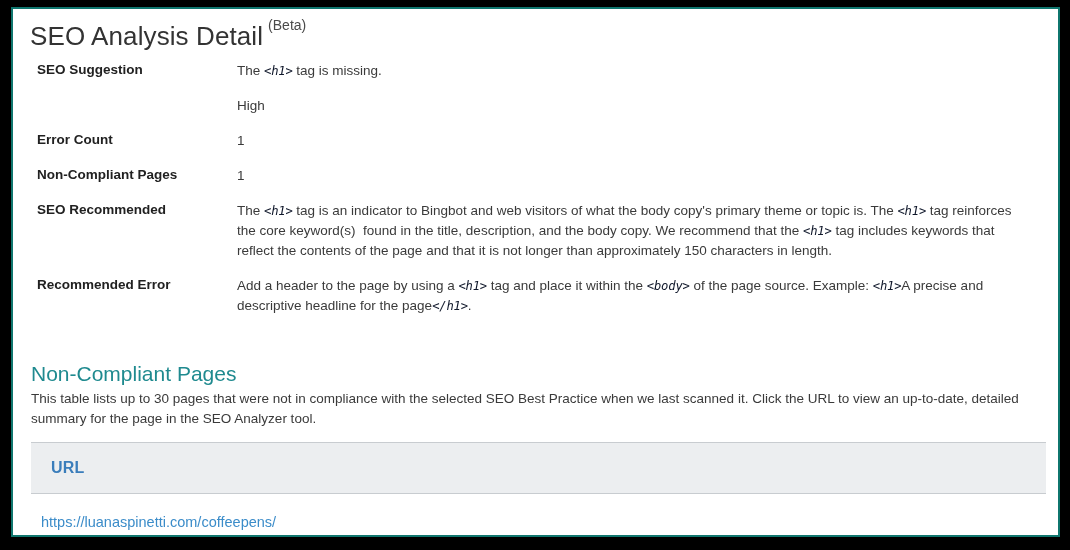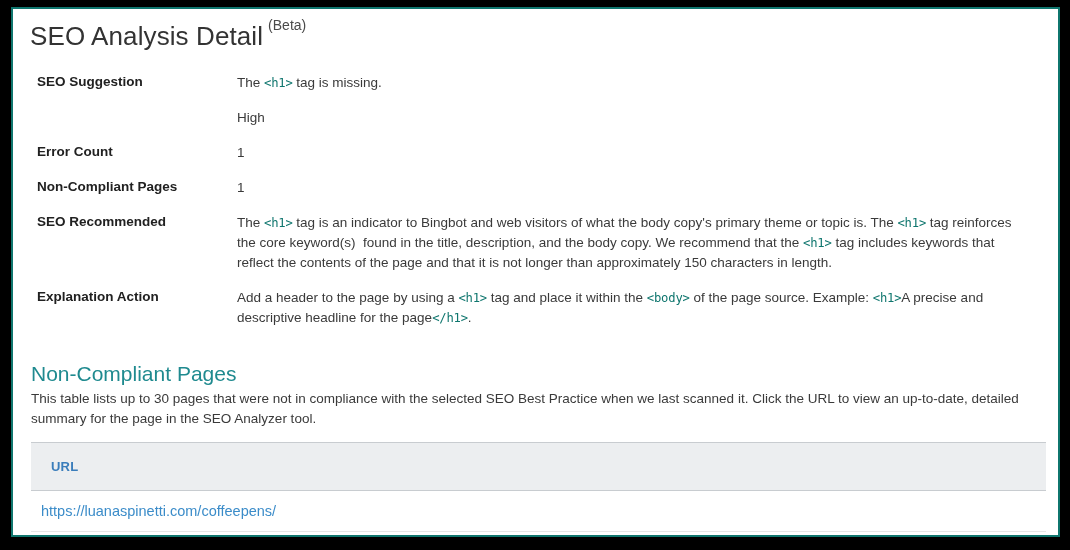--- a/index.html
+++ b/index.html
@@ -66,21 +66,21 @@
     vertical-align: top;
     position: relative;
     top: -4px;
     margin-left: 5px;
   }
 
   
   .dl {
     position: absolute;
     left: 0;
-    top: 64px;
+    top: 52px;
     width: 1041px;
   }
   .dl-row {
     position: relative;
     min-height: 35px;
   }
   .dl-term {
     position: absolute;
     left: 24px;
     top: 0;
@@ -93,22 +93,23 @@
   .dl-desc {
     margin-left: 224px;
     padding-right: 28px;
     font-size: 13.5px;
     color: #3a3a3a;
     line-height: 20px;
   }
   code.tagref {
     font-family: "DejaVu Sans Mono", "Liberation Mono", monospace;
     font-size: 12.2px;
-    color: #0f766e;
+    color: #0f172a;
     letter-spacing: -0.2px;
+    font-style: italic;
   }
 
   
   .section {
     position: absolute;
     left: 0;
     top: 352px;
     width: 1047px;
   }
   .section-heading {
@@ -137,29 +138,29 @@
     border-collapse: collapse;
     width: 100%;
     table-layout: fixed;
   }
   table.pages thead th {
     background: #eceef0;
     border-top: 1px solid #c8ccd0;
     border-bottom: 1px solid #c8ccd0;
     text-align: left;
     padding: 16px 0 16px 20px;
-    font-size: 13px;
+    font-size: 16px;
     font-weight: bold;
     color: #3a7dbb;
     letter-spacing: 0.2px;
     margin-top: 46px;
   }
   table.pages tbody td {
     border-bottom: 1px solid #e6e6e6;
-    padding: 12px 0 12px 10px;
+    padding: 20px 0 12px 10px;
     font-size: 14.5px;
   }
   a.url-link {
     color: #3b8cc9;
     text-decoration: none;
   }
 </style>
 </head>
 <body>
 
@@ -191,21 +192,21 @@
           <div class="dl-term">Non-Compliant Pages</div>
           <div class="dl-desc">1</div>
         </div>
 
         <div class="dl-row" style="height:75px;">
           <div class="dl-term">SEO Recommended</div>
           <div class="dl-desc">The <code class="tagref">&lt;h1&gt;</code> tag is an indicator to Bingbot and web visitors of what the body copy's primary theme or topic is.  The <code class="tagref">&lt;h1&gt;</code> tag reinforces the core keyword(s)&nbsp; found in the title, description, and the body copy. We recommend that the <code class="tagref">&lt;h1&gt;</code> tag includes keywords that reflect the contents of the page and that it is not longer than approximately 150 characters in length.</div>
         </div>
 
         <div class="dl-row" style="height:50px;">
-          <div class="dl-term">Explanation Action</div>
+          <div class="dl-term">Recommended Error</div>
           <div class="dl-desc">Add a header to the page by using a <code class="tagref">&lt;h1&gt;</code> tag and place it within the <code class="tagref">&lt;body&gt;</code> of the page source. Example: <code class="tagref">&lt;h1&gt;</code>A precise and descriptive headline for the page<code class="tagref">&lt;/h1&gt;</code>.</div>
         </div>
 
       </div>
 
       <div class="section">
         <h2 class="section-heading">Non-Compliant Pages</h2>
         <p class="section-desc">This table lists up to 30 pages that were not in compliance with the selected SEO Best Practice when we last scanned it. Click the URL to view an up-to-date, detailed summary for the page in the SEO Analyzer tool.</p>
       </div>
 

